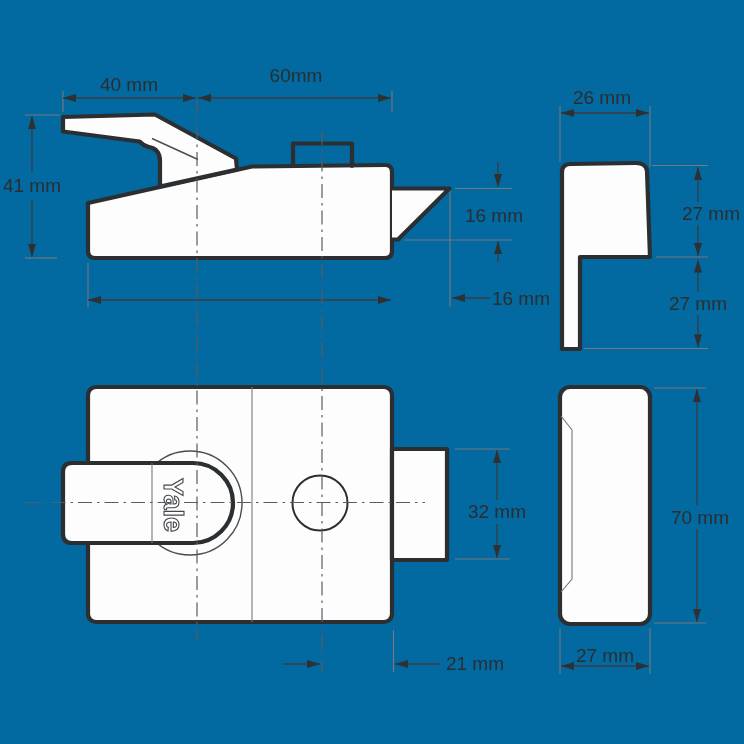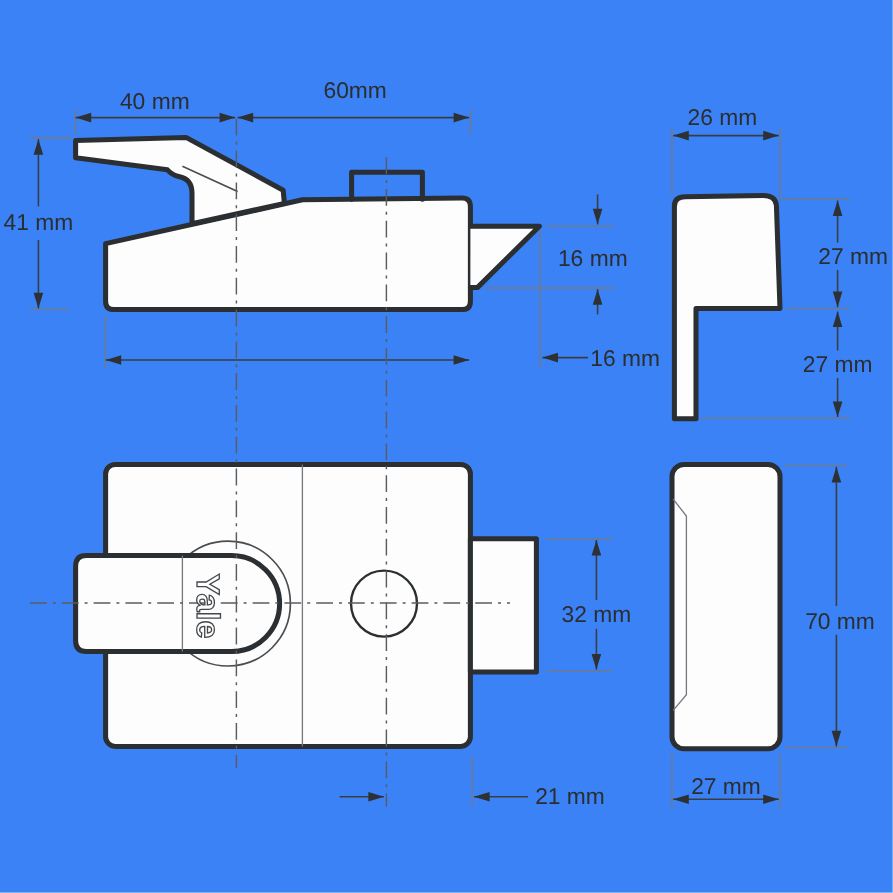--- a/index.html
+++ b/index.html
@@ -4,21 +4,21 @@
 <style>
   html, body {
     margin: 0;
     padding: 0;
     background: #ffffff;
   }
   .canvas {
     position: relative;
     width: 744px;
     height: 744px;
-    background: #3b82f6;
+    background: #0369a1;
     overflow: hidden;
   }
   svg { display: block; }
   .dim-text {
     font-family: "Liberation Sans", "DejaVu Sans", sans-serif;
     font-size: 19px;
     fill: #2b2e31;
   }
   .logo-text {
     font-family: "Liberation Sans", "DejaVu Sans", sans-serif;

